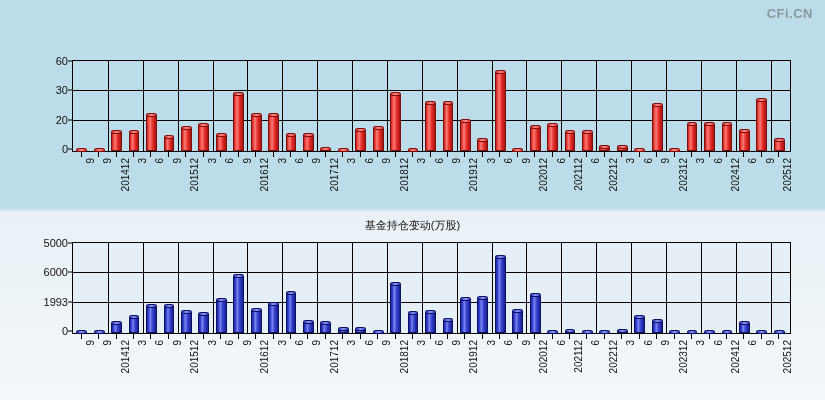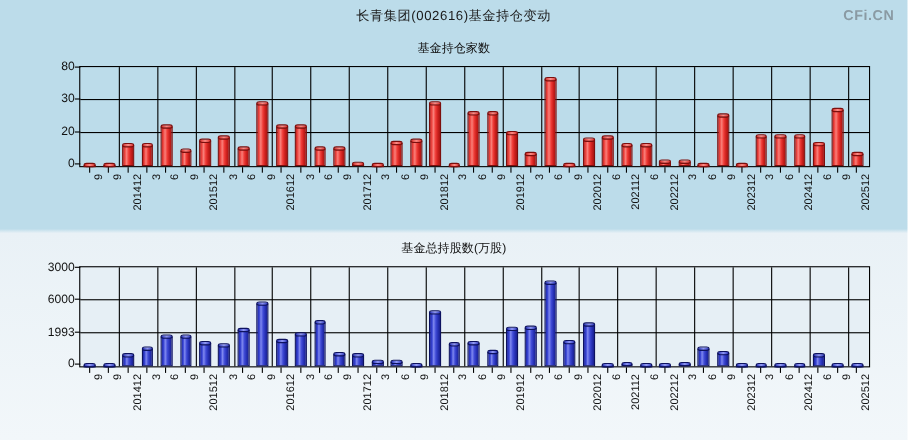--- a/index.html
+++ b/index.html
@@ -81,25 +81,23 @@
     position:absolute;left:0;right:0;top:0;height:4px;border-radius:50%/100%;
     background:linear-gradient(90deg,#2b36bf,#8f97f2,#2f3ac4);
     border:1px solid #0d1260;box-sizing:border-box;
   }
 </style>
 </head>
 <body>
 
 <div class="page">
 
-  <div class="main-title">长青集团(002616)基金持仓变动</div>
   <div class="watermark">CFi.CN</div>
 
   <div class="panel" id="panel1" style="top:36px;height:170px;">
-    <div class="panel-title">基金持仓家数</div>
     <div class="plot-wrap" id="pw1" style="left:72px;top:24px;width:719px;height:92px;">
       <div class="plot p1" id="plot1">
           <div class="gridline-h" style="top: 58.6667px;"></div>
           <div class="gridline-h" style="top: 29.3333px;"></div>
           <div class="gridline-v" style="left: 35px;"></div>
           <div class="gridline-v" style="left: 70px;"></div>
           <div class="gridline-v" style="left: 105px;"></div>
           <div class="gridline-v" style="left: 140px;"></div>
           <div class="gridline-v" style="left: 174px;"></div>
           <div class="gridline-v" style="left: 209px;"></div>
@@ -285,21 +283,21 @@
           </div>
         </div>
     </div>
     <div class="ylabels" id="yl1" style="left:0px;top:24px;width:68px;height:92px;">
         <div class="ylab" style="top: 89px;">0</div>
         <div class="ytick" style="top: 89px; right: -5px;"></div>
         <div class="ylab" style="top: 59.6667px;">20</div>
         <div class="ytick" style="top: 59.6667px; right: -5px;"></div>
         <div class="ylab" style="top: 30.3333px;">30</div>
         <div class="ytick" style="top: 30.3333px; right: -5px;"></div>
-        <div class="ylab" style="top: 1px;">80</div>
+        <div class="ylab" style="top: 1px;">60</div>
         <div class="ytick" style="top: 1px; right: -5px;"></div>
       </div>
     <div class="xticks" id="xt1" style="left:72px;top:116px;width:719px;height:60px;">
         <div class="xtick" style="left: 9px;"></div>
         <div class="xlab" style="left: 13px;">9</div>
         <div class="xtick" style="left: 26px;"></div>
         <div class="xlab" style="left: 30px;">9</div>
         <div class="xtick" style="left: 44px;"></div>
         <div class="xlab" style="left: 48px;">201412</div>
         <div class="xtick" style="left: 61px;"></div>
@@ -375,21 +373,21 @@
         <div class="xtick" style="left: 671px;"></div>
         <div class="xlab" style="left: 675px;">6</div>
         <div class="xtick" style="left: 689px;"></div>
         <div class="xlab" style="left: 693px;">9</div>
         <div class="xtick" style="left: 706px;"></div>
         <div class="xlab" style="left: 710px;">202512</div>
       </div>
   </div>
 
   <div class="panel" id="panel2" style="top:218px;height:172px;">
-    <div class="panel-title">基金总持股数(万股)</div>
+    <div class="panel-title">基金持仓变动(万股)</div>
     <div class="plot-wrap" id="pw2" style="left:72px;top:24px;width:719px;height:92px;">
       <div class="plot p2" id="plot2">
           <div class="gridline-h" style="top: 58.6667px;"></div>
           <div class="gridline-h" style="top: 29.3333px;"></div>
           <div class="gridline-v" style="left: 35px;"></div>
           <div class="gridline-v" style="left: 70px;"></div>
           <div class="gridline-v" style="left: 105px;"></div>
           <div class="gridline-v" style="left: 140px;"></div>
           <div class="gridline-v" style="left: 174px;"></div>
           <div class="gridline-v" style="left: 209px;"></div>
@@ -575,21 +573,21 @@
           </div>
         </div>
     </div>
     <div class="ylabels" id="yl2" style="left:0px;top:24px;width:68px;height:92px;">
         <div class="ylab" style="top: 89px;">0</div>
         <div class="ytick" style="top: 89px; right: -5px;"></div>
         <div class="ylab" style="top: 59.6667px;">1993</div>
         <div class="ytick" style="top: 59.6667px; right: -5px;"></div>
         <div class="ylab" style="top: 30.3333px;">6000</div>
         <div class="ytick" style="top: 30.3333px; right: -5px;"></div>
-        <div class="ylab" style="top: 1px;">3000</div>
+        <div class="ylab" style="top: 1px;">5000</div>
         <div class="ytick" style="top: 1px; right: -5px;"></div>
       </div>
     <div class="xticks" id="xt2" style="left:72px;top:116px;width:719px;height:60px;">
         <div class="xtick" style="left: 9px;"></div>
         <div class="xlab" style="left: 13px;">9</div>
         <div class="xtick" style="left: 26px;"></div>
         <div class="xlab" style="left: 30px;">9</div>
         <div class="xtick" style="left: 44px;"></div>
         <div class="xlab" style="left: 48px;">201412</div>
         <div class="xtick" style="left: 61px;"></div>

